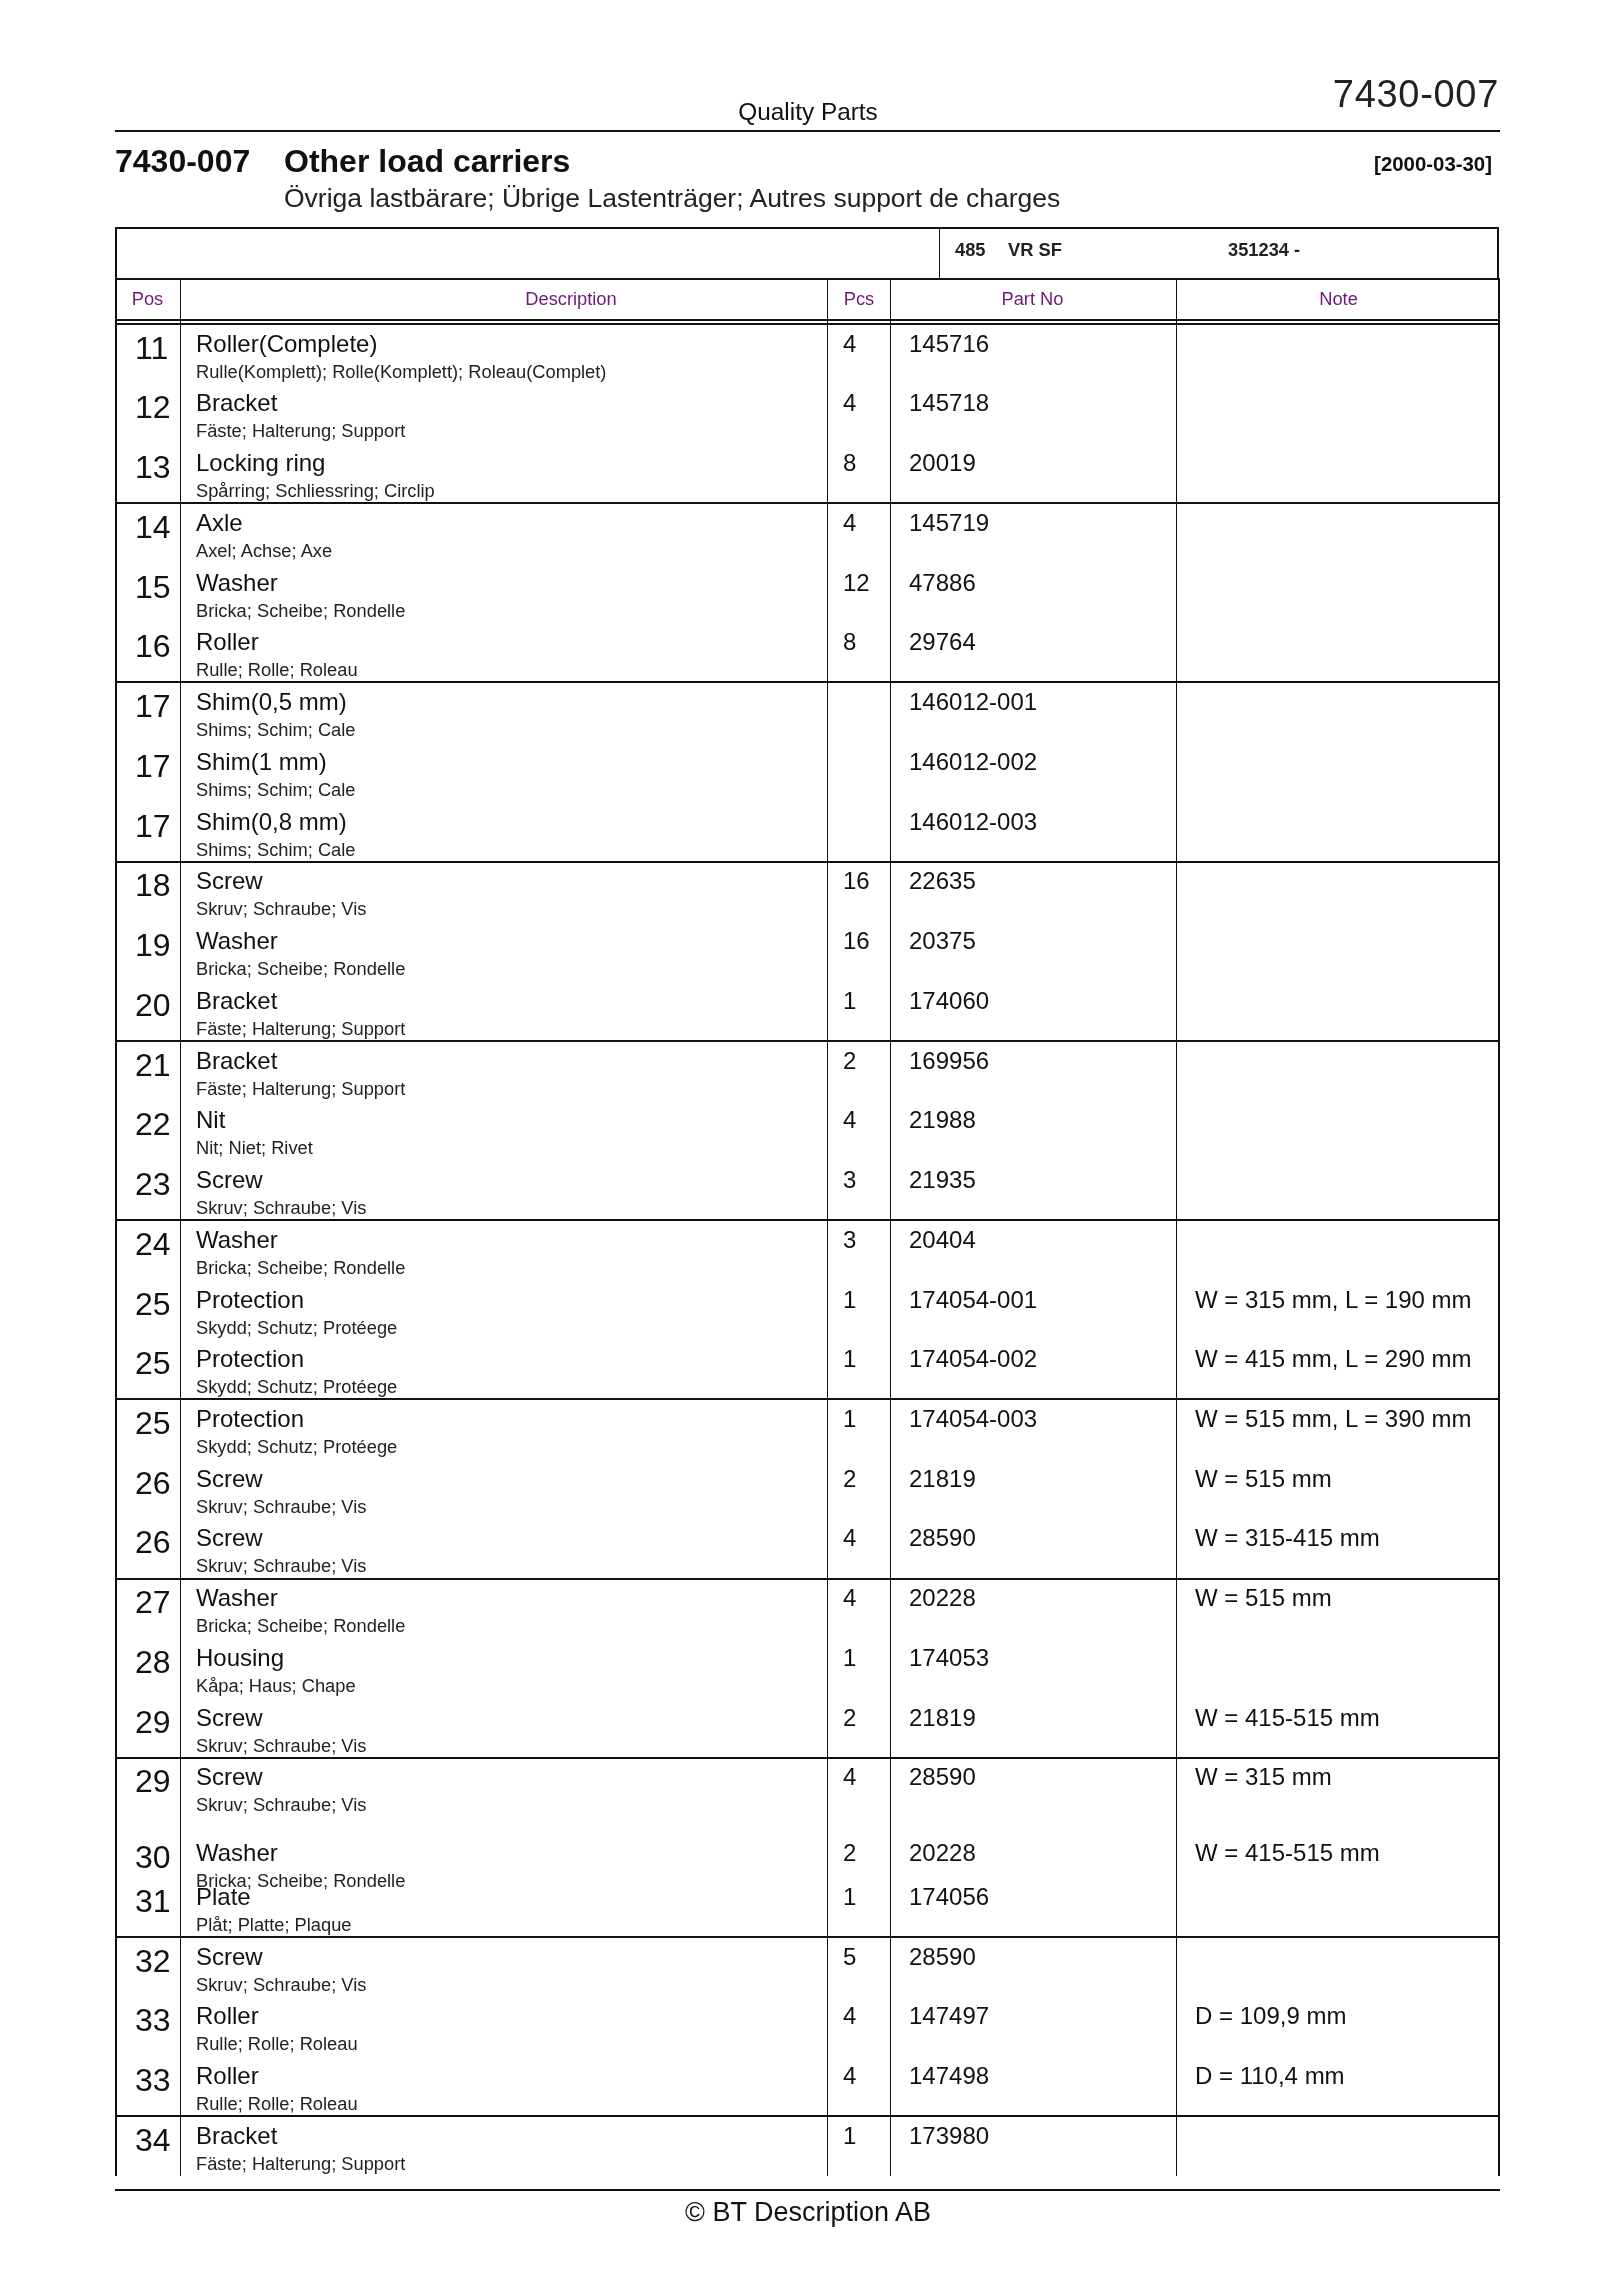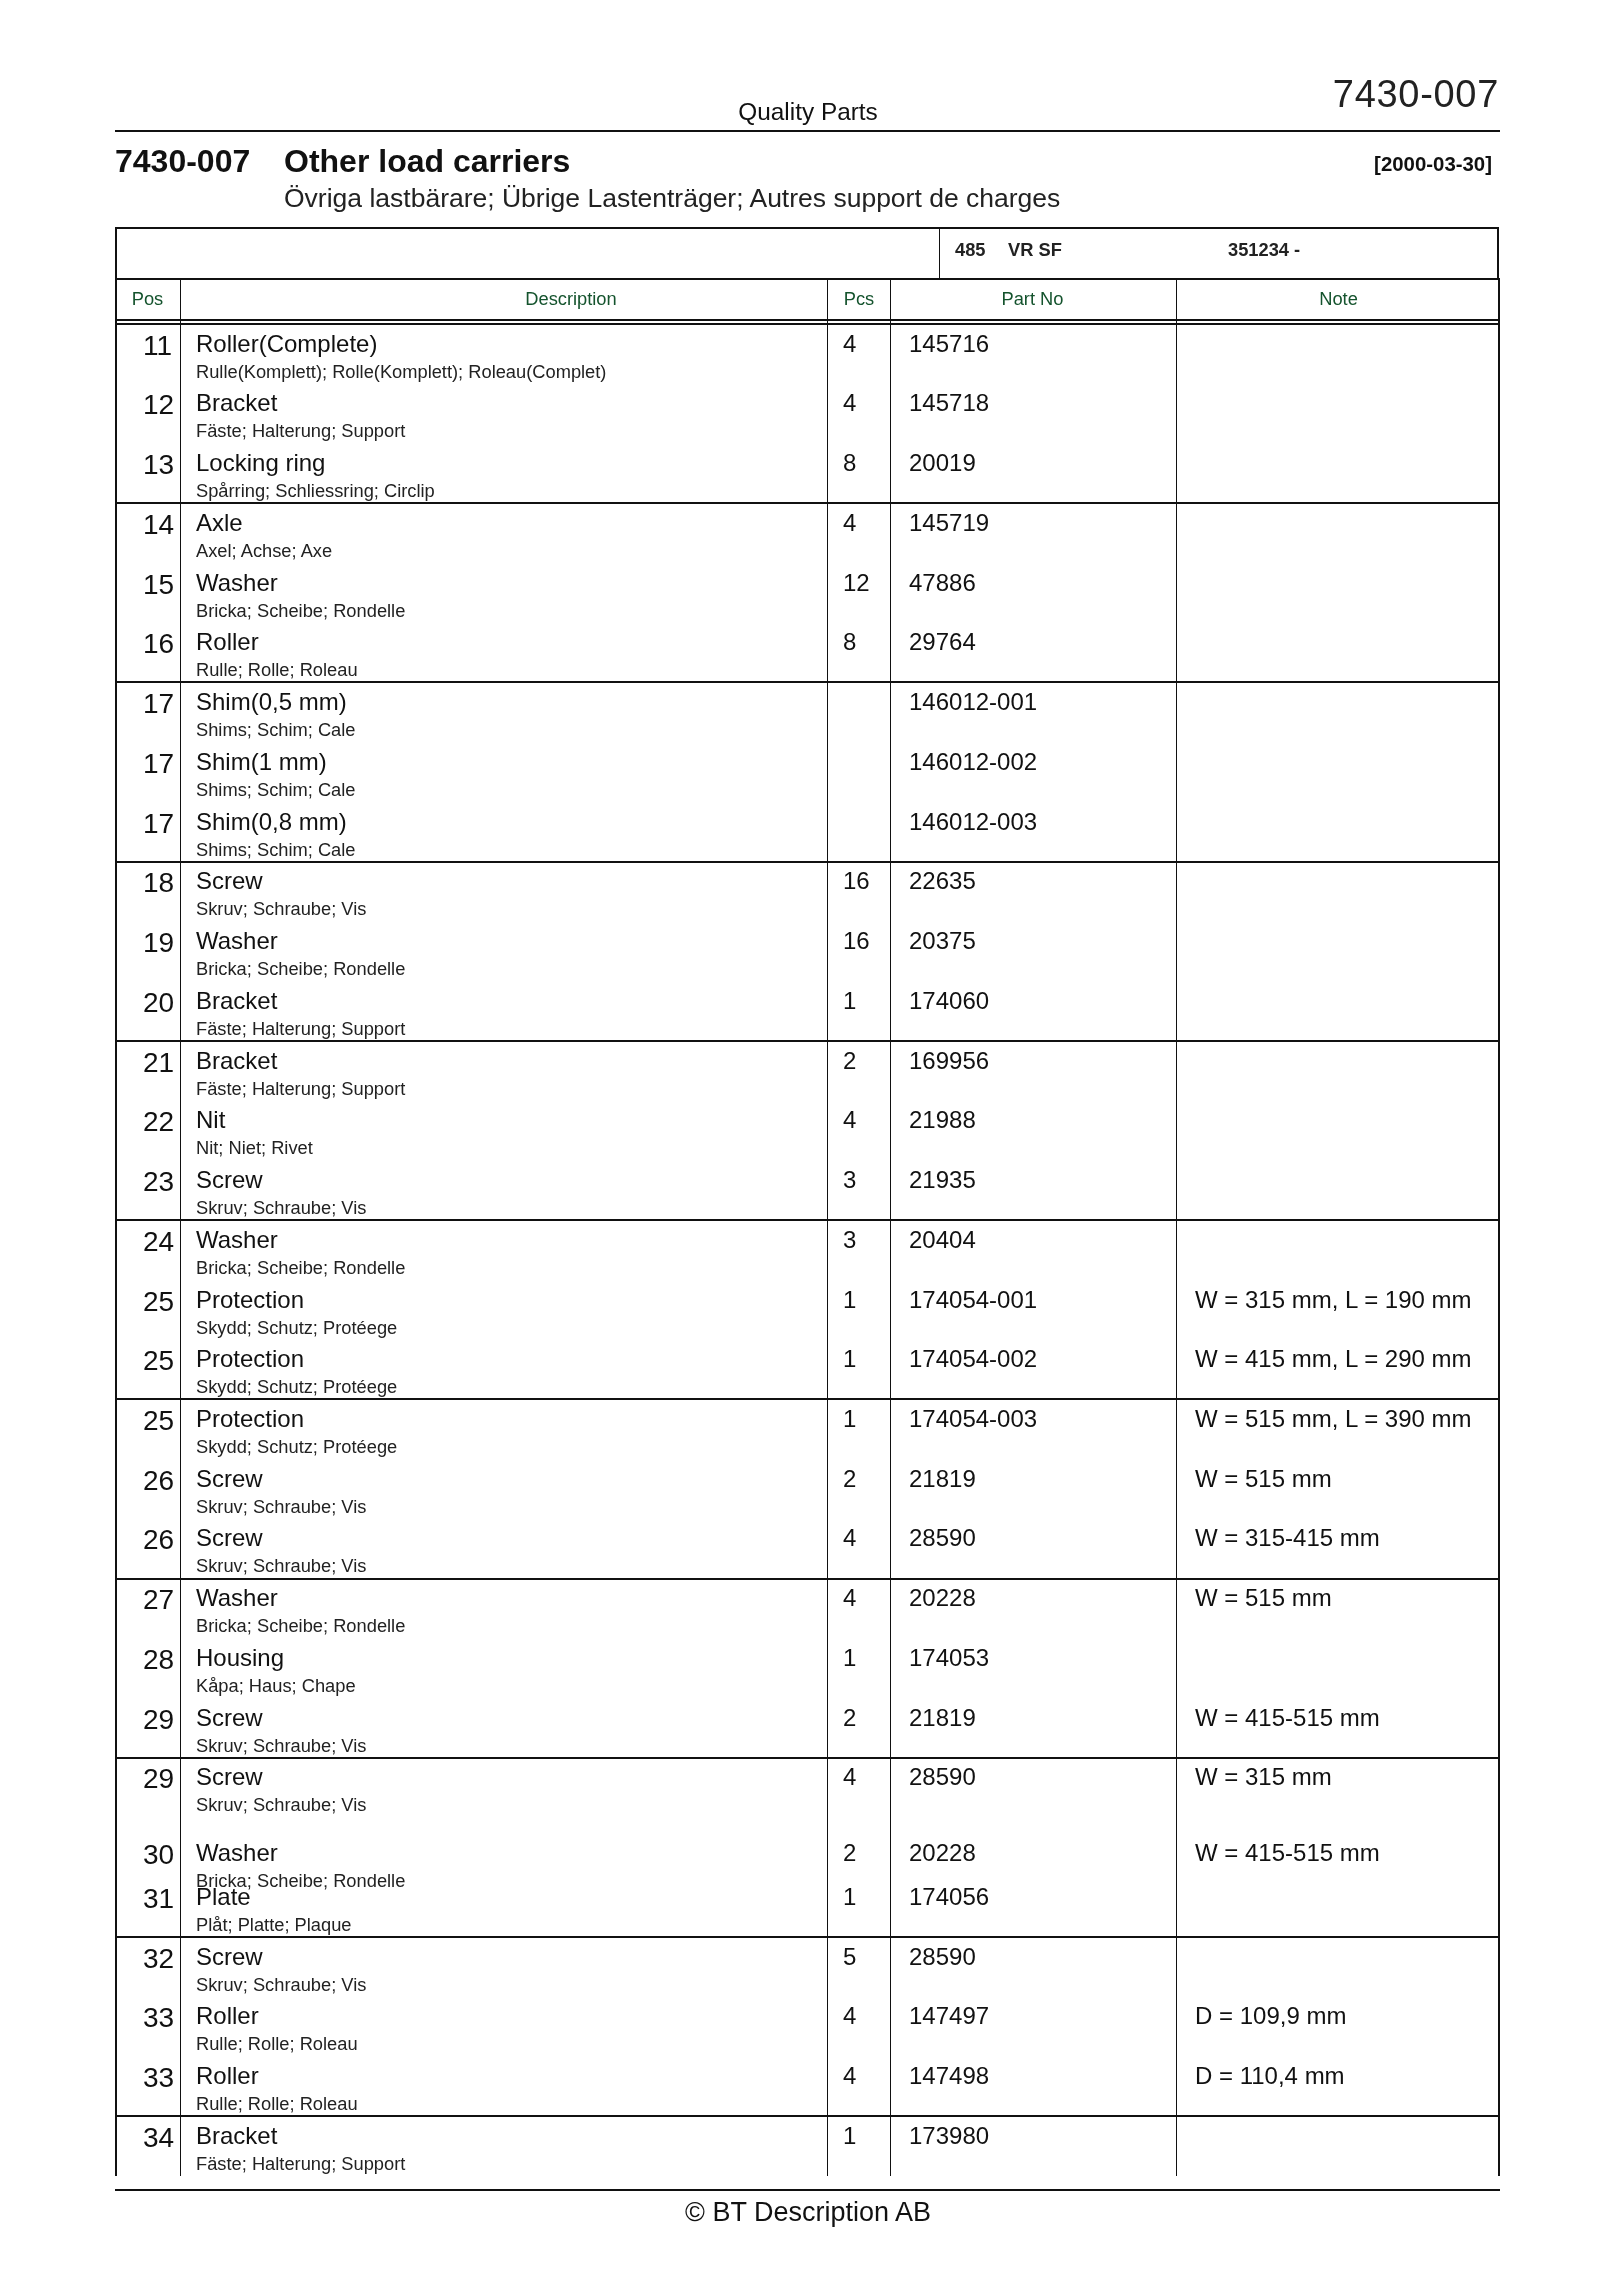--- a/index.html
+++ b/index.html
@@ -14,24 +14,24 @@
   #title-sub { left:284px; top:183px; font-size:26.5px; color:#222; }
 
   #info-box { left:115px; top:227px; width:1384px; height:52px; border:2px solid #111; border-bottom:none; box-sizing:border-box; }
   #info-divider { left:939px; top:227px; width:0; height:53px; border-left:1.4px solid #111; }
   .info-text { top:239px; font-size:18.3px; color:#222;font-weight:bold; }
 
   #parts-table { left:115px; top:278px; width:1385px; }
   .tbl-frame { position:absolute; left:0; top:0; width:1385px; border-left:2px solid #111; border-right:2px solid #111; box-sizing:border-box; }
   .hline { position:absolute; left:0; width:1385px; height:0; border-top:2px solid #111; }
   .vline { position:absolute; width:0; border-left:1.4px solid #111; }
-  .colhead { position:absolute; top:9.5px; font-size:18.3px; color:#14532d; text-align:center; }
+  .colhead { position:absolute; top:9.5px; font-size:18.3px; color:#701a75; text-align:center; }
   .row { position:absolute; left:0; width:1385px; height:60px; }
   .cell { position:absolute; }
-  .pos { left:28px; top:4.1px; font-size:28px; }
+  .pos { left:20px; top:4.1px; font-size:32px; }
   .desc { left:81px; top:4.1px; font-size:24px; }
   .trans { left:81px; top:35px; font-size:18.3px; color:#222; }
   .pcs { left:728px; top:4.1px; font-size:24px; }
   .partno { left:794px; top:4.1px; font-size:24px; }
   .note { left:1080px; top:4.1px; font-size:24px; white-space:nowrap; }
 
   #bottom-rule { left:115px; width:1385px; top:2189px; height:0; border-top:2.7px solid #111; }
   #footer-text { left:0; width:1616px; top:2197px; text-align:center; font-size:27px; }
 </style>
 </head>

